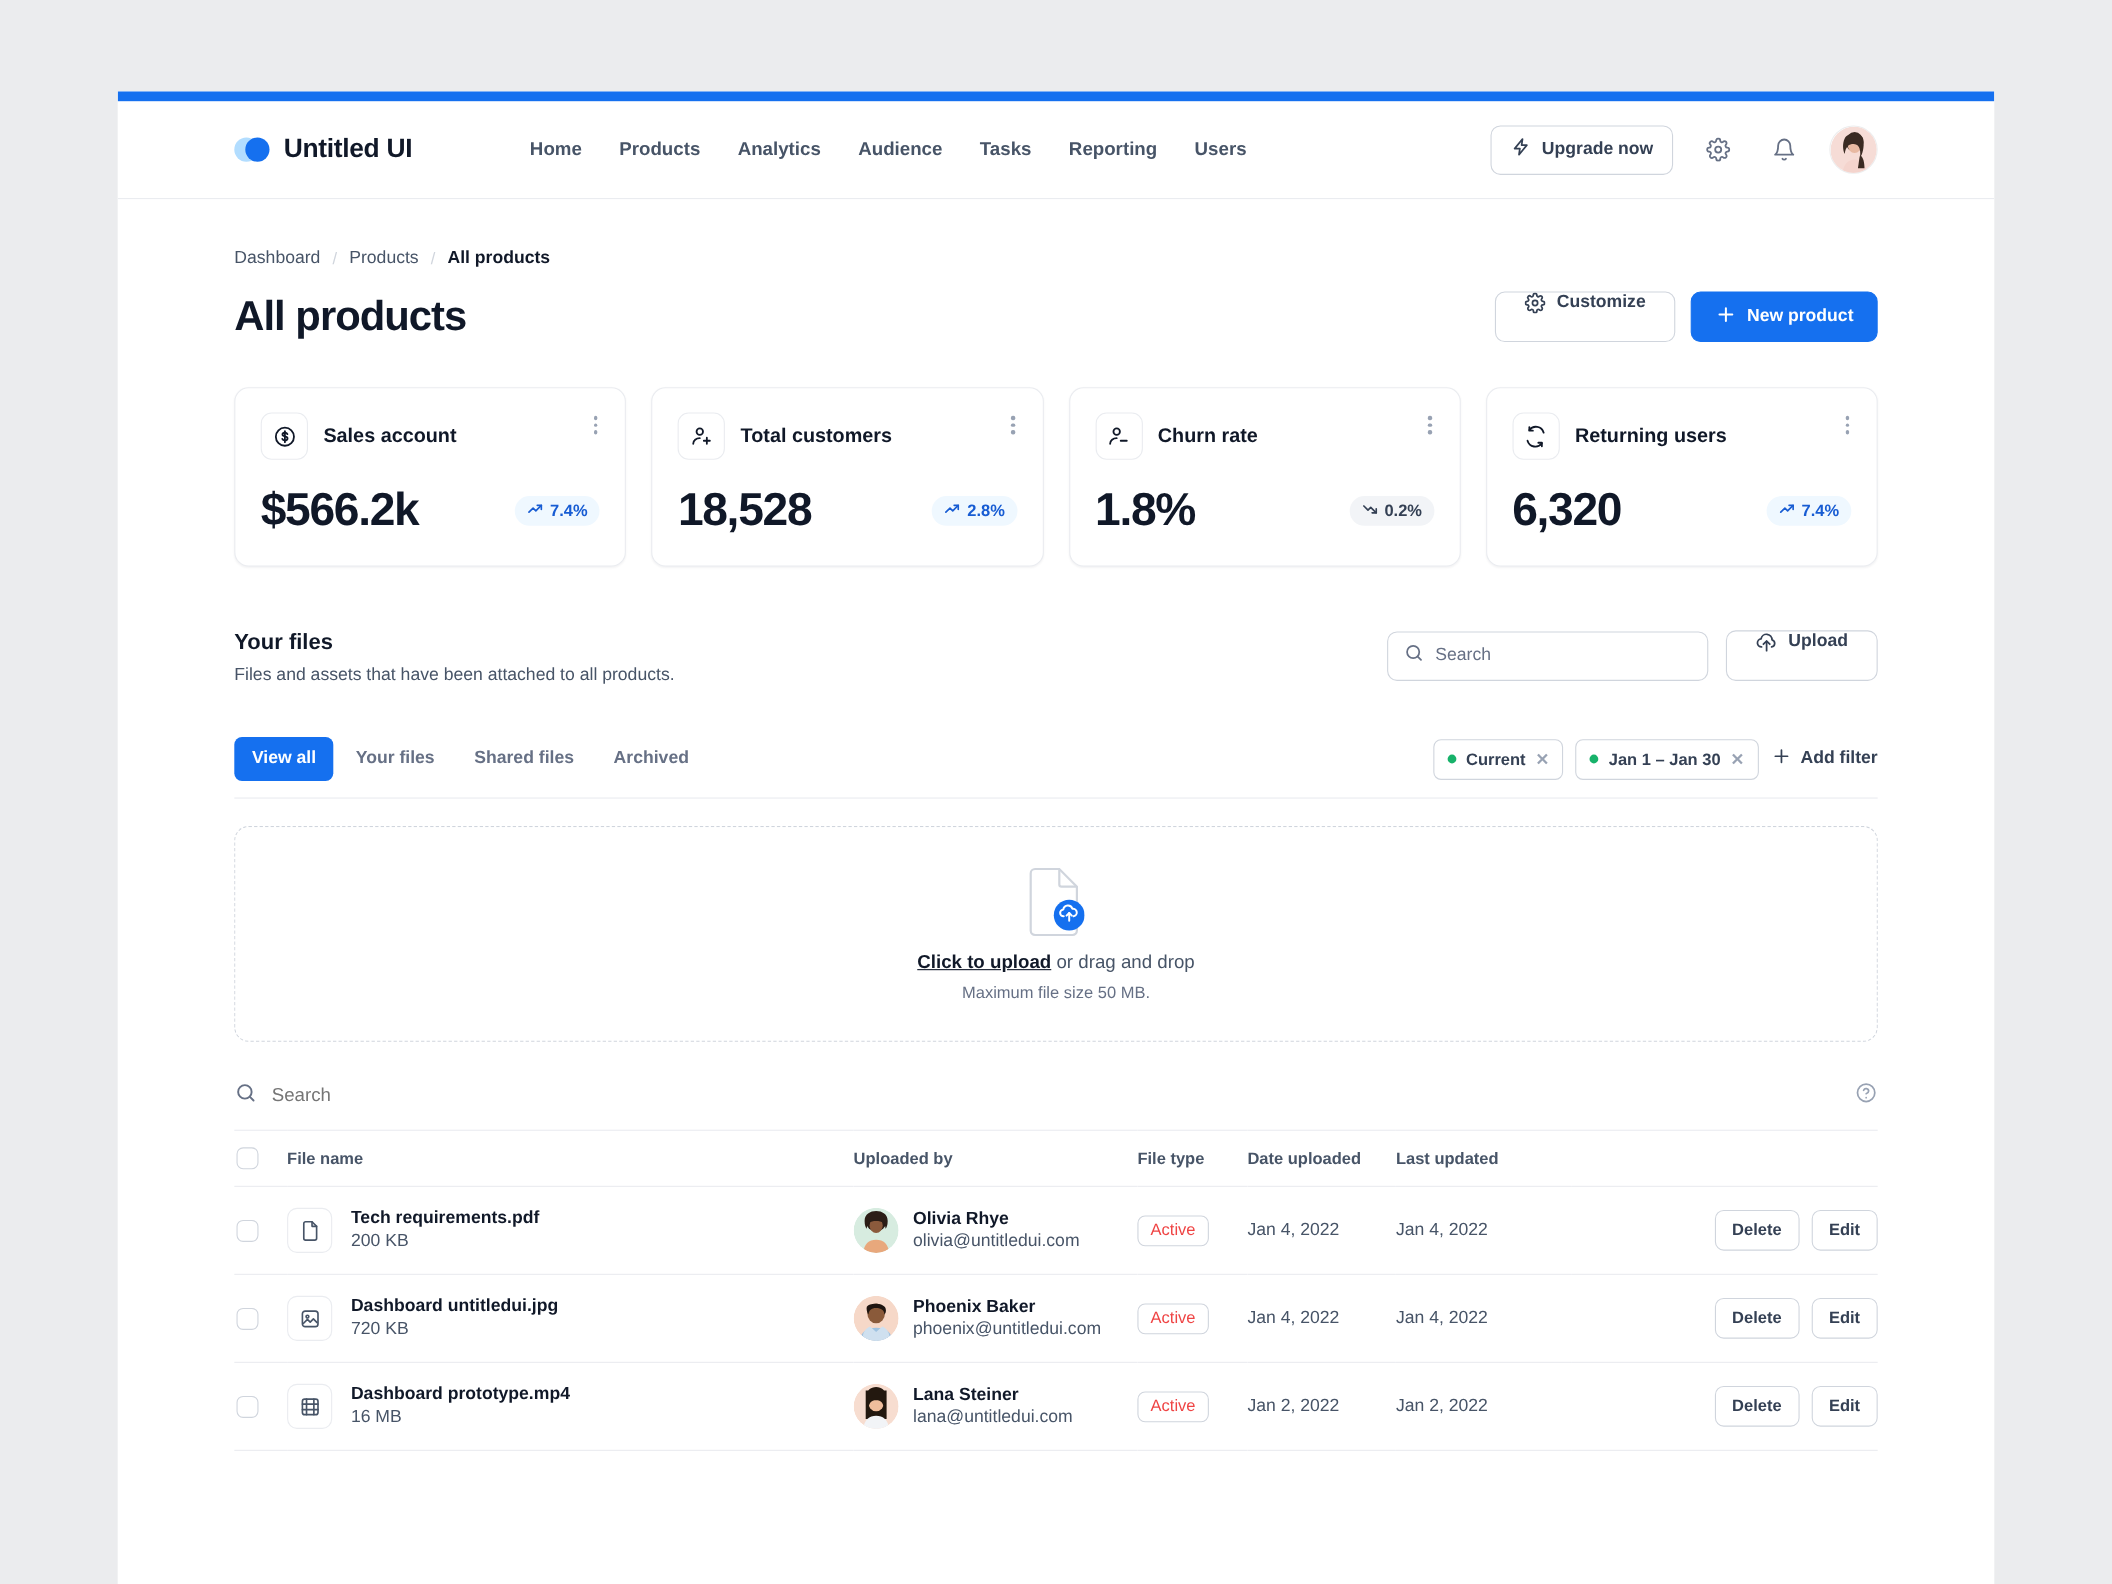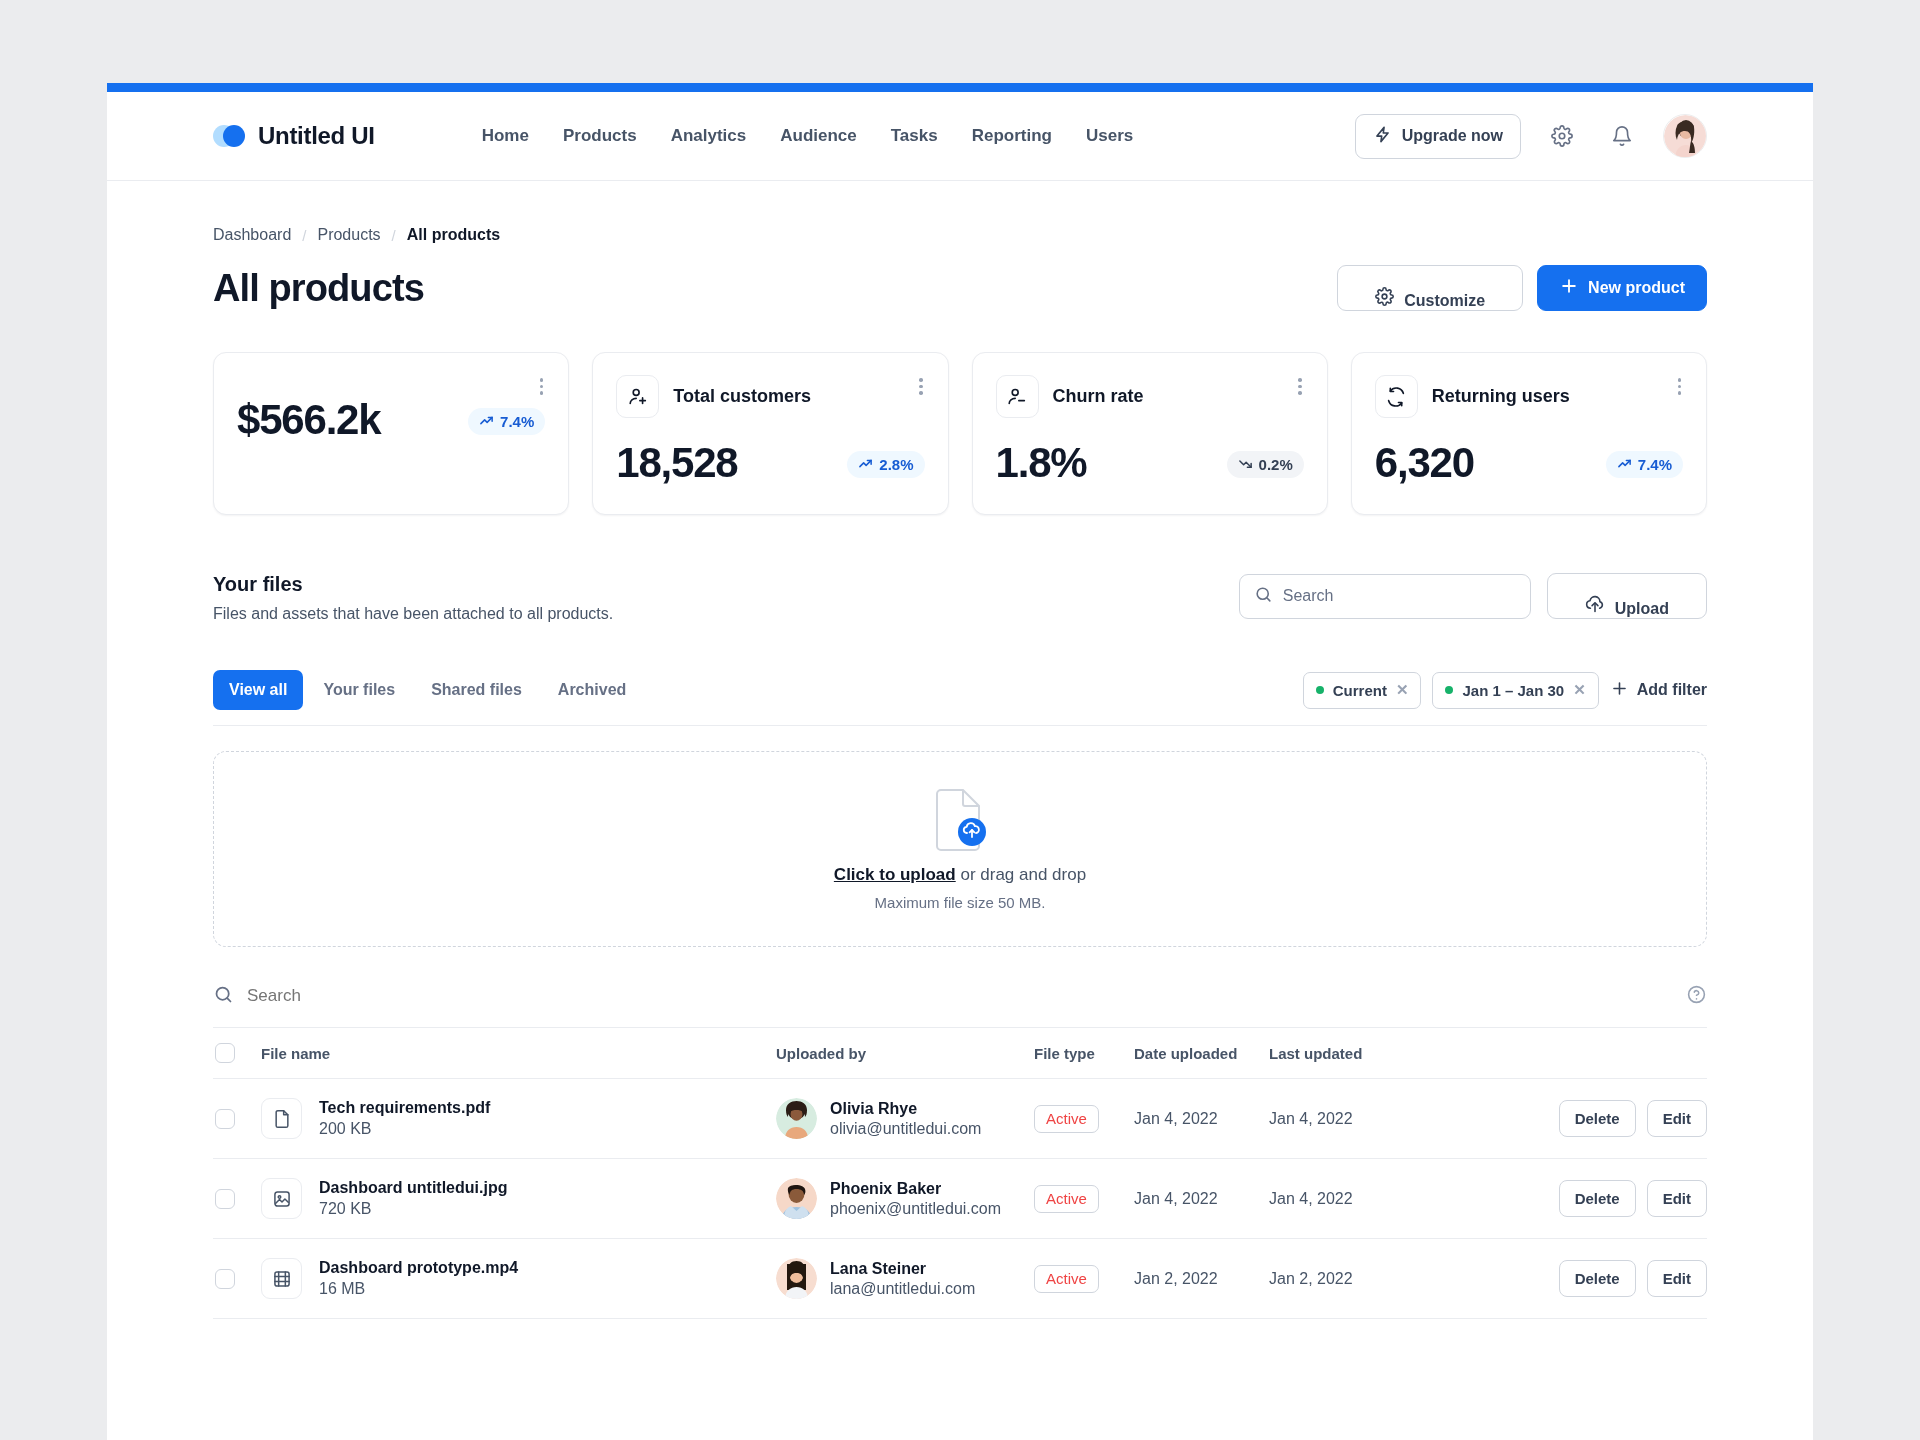--- a/index.html
+++ b/index.html
@@ -64,22 +64,22 @@
     margin-top: 45px; font-size: 16px;
   }
   .breadcrumb .crumb { color: #475467; font-weight: 500; cursor: pointer; }
   .breadcrumb .crumb.current { color: #101828; font-weight: 700; }
   .breadcrumb .sep { color: #d0d5dd; font-size: 15px; }
 
   .title-row { display: flex; align-items: center; margin-top: 21px; }
   .page-title { font-size: 38px; font-weight: 700; color: #101828; letter-spacing: -0.9px; }
   .title-actions { margin-left: auto; display: flex; align-items: center; gap: 14px; }
   .btn-secondary {
-    display: flex; align-items: flex-end; gap: 10px;
-    height: 46px; padding: 0 37px;
+    display: flex; align-items: flex-start; gap: 10px;
+    height: 46px; padding: 0 26px;
     border: 1px solid #d0d5dd; border-radius: 9px; background: #fff;
     font-size: 16px; font-weight: 600; color: #344054; cursor: pointer; white-space: nowrap;
   }
   .btn-primary {
     display: flex; align-items: center; gap: 9px;
     height: 46px; padding: 0 21px;
     border: 1px solid #1570ef; border-radius: 9px; background: #1570ef;
     font-size: 16px; font-weight: 600; color: #fff; cursor: pointer; white-space: nowrap;
   }
 
@@ -327,20 +327,30 @@
             </svg>
           </span>
           <span>New product</span>
         </button>
       </div>
     </div>
 
     <div class="metrics">
 
       <div class="metric-card">
+        <div class="metric-head">
+          <span class="metric-icon">
+            <svg width="22" height="22" viewBox="0 0 24 24" fill="none" stroke="#101828" stroke-width="1.8" stroke-linecap="round" stroke-linejoin="round">
+              <circle cx="12" cy="12" r="9"></circle>
+              <path d="M14.5 9.5c-.4-.9-1.4-1.4-2.5-1.4-1.4 0-2.4.7-2.4 1.8 0 1 .8 1.5 2.4 1.8 1.7.3 2.6.9 2.6 2 0 1.2-1.1 1.9-2.6 1.9-1.2 0-2.2-.5-2.6-1.4"></path>
+              <path d="M12 6.6v10.8"></path>
+            </svg>
+          </span>
+          <span class="metric-label">Sales account</span>
+        </div>
         <span class="dots">
             <i></i>
             <i></i>
             <i></i>
           </span>
         <div class="metric-bottom">
           <span class="metric-value">$566.2k</span>
           <span class="metric-badge up">
             <span>
               <svg width="15" height="15" viewBox="0 0 24 24" fill="none" stroke="#175cd3" stroke-width="2.4" stroke-linecap="round" stroke-linejoin="round">

